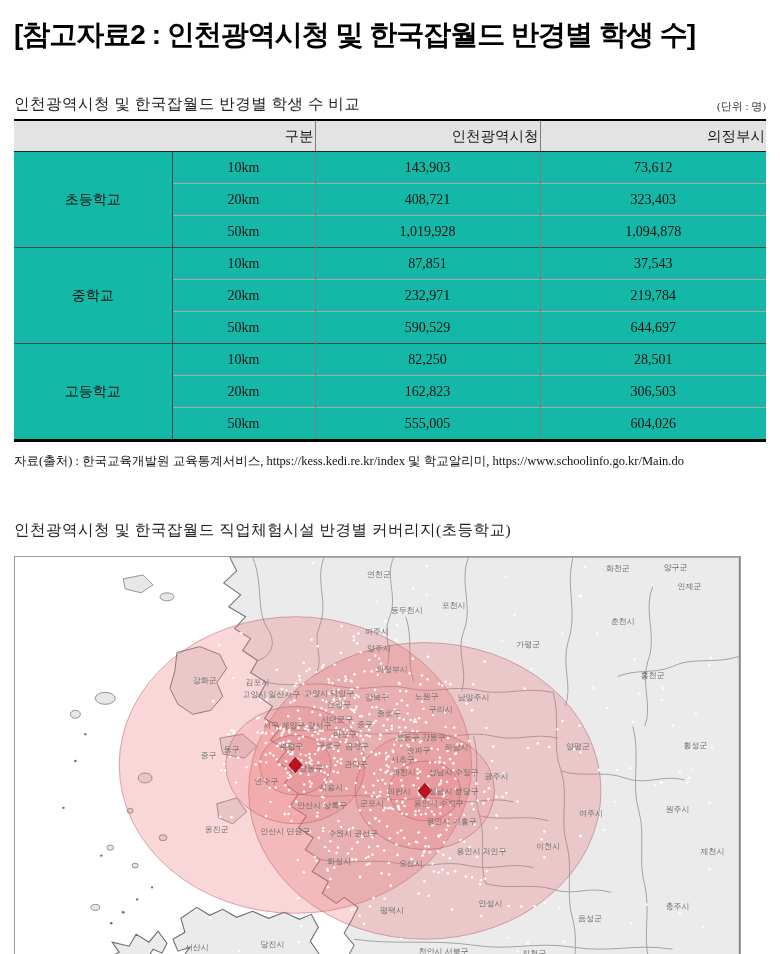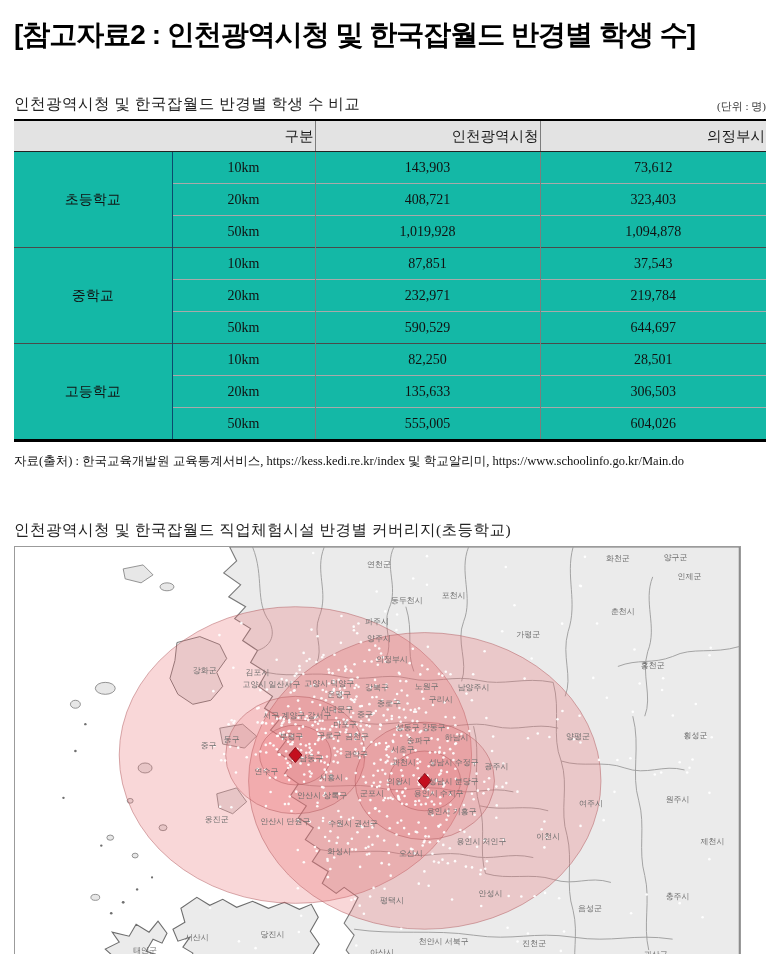--- a/index.html
+++ b/index.html
@@ -34,21 +34,21 @@
   }
   table.data-table td{
     height:29px;text-align:center;font-size:14px;color:#111;
     border-top:1px solid #a9a9a9;background:#14b8a6;
   }
   table.data-table tr.group-start td{border-top:1px solid #4a4a4a;}
   td.school-cell{border-right:1px solid #0c4a6e;}
   .col-incheon{border-left:1px solid #7d7d7d;}
   .col-jobworld{border-left:1px solid #7d7d7d;}
   .source-line{font-size:12.5px;color:#111;margin-top:11px;width:752px;letter-spacing:0px;}
-  .map-title{font-size:15.5px;color:#222;margin-top:50px;margin-bottom:5px;letter-spacing:0.5px;}
+  .map-title{font-size:15.5px;color:#222;margin-top:50px;margin-bottom:15px;letter-spacing:0.5px;}
   .map-frame{
     width:725px;height:429px;border:1px solid #9b9b9b;background:#ffffff;position:relative;
   }
   .map-frame svg{display:block;}
   svg text.rlabel{
     font-family:"Liberation Sans","DejaVu Sans",sans-serif;
     font-size:8px;fill:#6e6e6e;text-anchor:middle;
   }
 </style>
 </head>
@@ -111,21 +111,21 @@
           <td class="col-jobworld">644,697</td>
         </tr>
         <tr class="group-start">
           <td rowspan="3" class="school-cell">고등학교</td>
           <td class="">10km</td>
           <td class="col-incheon">82,250</td>
           <td class="col-jobworld">28,501</td>
         </tr>
         <tr>
           <td class="">20km</td>
-          <td class="col-incheon">135,633</td>
+          <td class="col-incheon">162,823</td>
           <td class="col-jobworld">306,503</td>
         </tr>
         <tr>
           <td class="">50km</td>
           <td class="col-incheon">555,005</td>
           <td class="col-jobworld">604,026</td>
         </tr>
       </tbody>
   </table>
 

